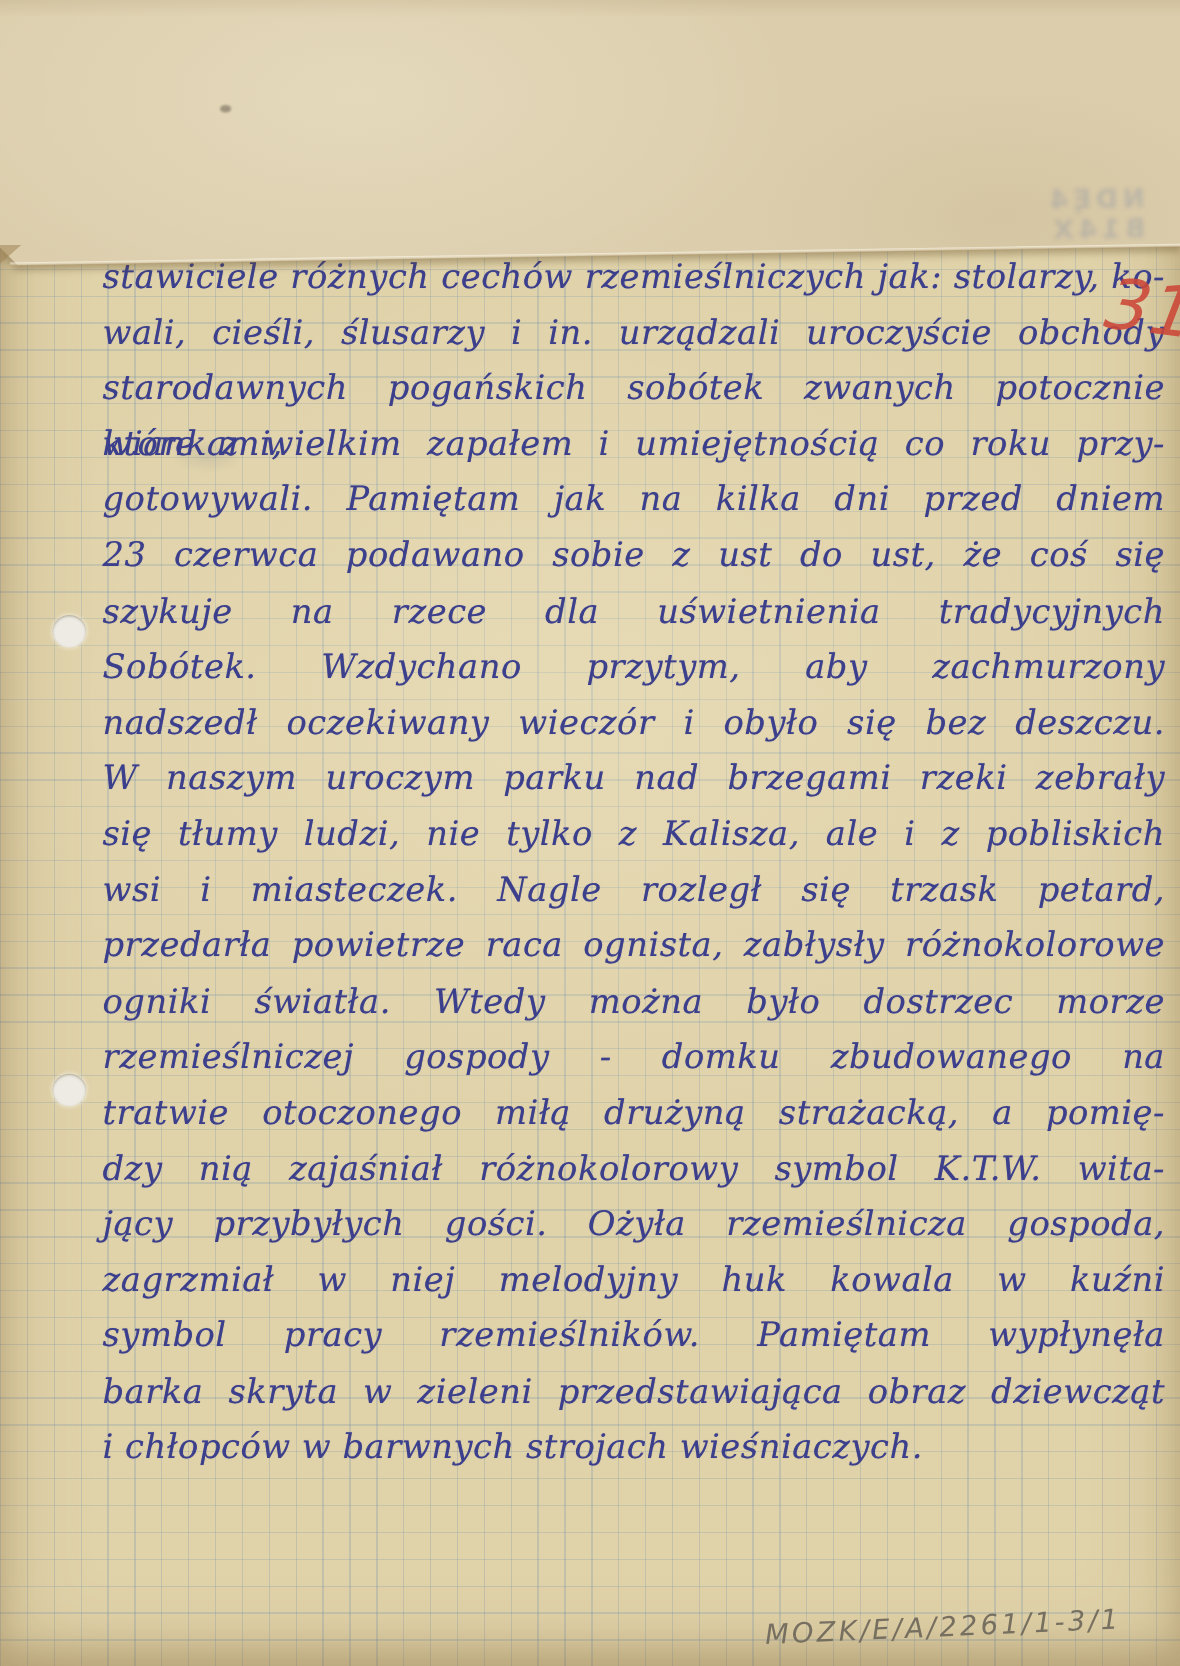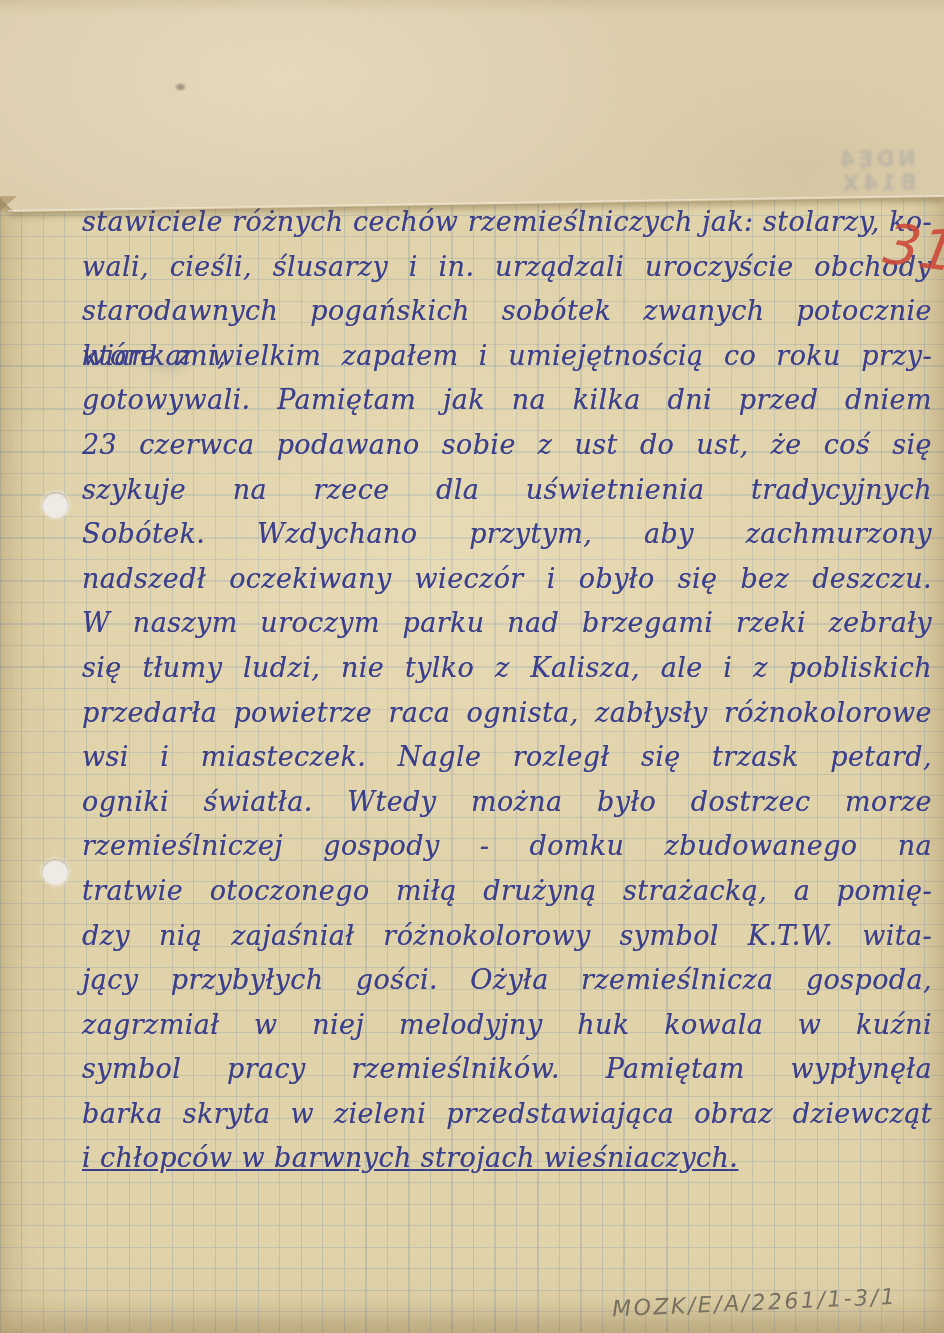--- a/index.html
+++ b/index.html
@@ -73,21 +73,21 @@
     font-family: "DejaVu Serif", serif;
     font-style: italic;
     font-size: 27px;
     line-height: 44.6px;
     letter-spacing: 0.4px;
     color: #3b3f8c;
     text-shadow: 0 0 0.6px rgba(59,63,140,0.55);
     z-index: 3;
   }
   .m-line { height: 44.6px; text-align: justify; text-align-last: justify; }
-  .m-line:last-child { text-align: center; text-align-last: left; text-decoration: underline; }
+  .m-line:last-child { text-align: center; text-align-last: left; }
 
   .smudge {
     position: absolute; top: 352px; left: 138px; width: 56px; height: 26px;
     background: radial-gradient(ellipse, rgba(110,115,130,0.16), rgba(0,0,0,0) 70%);
     filter: blur(1px);
   }
 
   
   .page-number {
     position: absolute; top: 218px; left: 884px;
@@ -124,22 +124,22 @@
       <div class="m-line">wali, cieśli, ślusarzy i in. urządzali uroczyście obchody</div>
       <div class="m-line">starodawnych pogańskich sobótek zwanych potocznie wiankami,</div>
       <div class="m-line">które z wielkim zapałem i umiejętnością co roku przy-</div>
       <div class="m-line">gotowywali. Pamiętam jak na kilka dni przed dniem</div>
       <div class="m-line">23 czerwca podawano sobie z ust do ust, że coś się</div>
       <div class="m-line">szykuje na rzece dla uświetnienia tradycyjnych</div>
       <div class="m-line">Sobótek. Wzdychano przytym, aby zachmurzony</div>
       <div class="m-line">nadszedł oczekiwany wieczór i obyło się bez deszczu.</div>
       <div class="m-line">W naszym uroczym parku nad brzegami rzeki zebrały</div>
       <div class="m-line">się tłumy ludzi, nie tylko z Kalisza, ale i z pobliskich</div>
+      <div class="m-line">wsi i miasteczek. Nagle rozległ się trzask petard,</div>
       <div class="m-line">przedarła powietrze raca ognista, zabłysły różnokolorowe</div>
-      <div class="m-line">wsi i miasteczek. Nagle rozległ się trzask petard,</div>
       <div class="m-line">ogniki światła. Wtedy można było dostrzec morze</div>
       <div class="m-line">rzemieślniczej gospody - domku zbudowanego na</div>
       <div class="m-line">tratwie otoczonego miłą drużyną strażacką, a pomię-</div>
       <div class="m-line">dzy nią zajaśniał różnokolorowy symbol K.T.W. wita-</div>
       <div class="m-line">jący przybyłych gości. Ożyła rzemieślnicza gospoda,</div>
       <div class="m-line">zagrzmiał w niej melodyjny huk kowala w kuźni</div>
       <div class="m-line">symbol pracy rzemieślników. Pamiętam wypłynęła</div>
       <div class="m-line">barka skryta w zieleni przedstawiająca obraz dziewcząt</div>
       <div class="m-line">i chłopców w barwnych strojach wieśniaczych.</div>
     </div>

